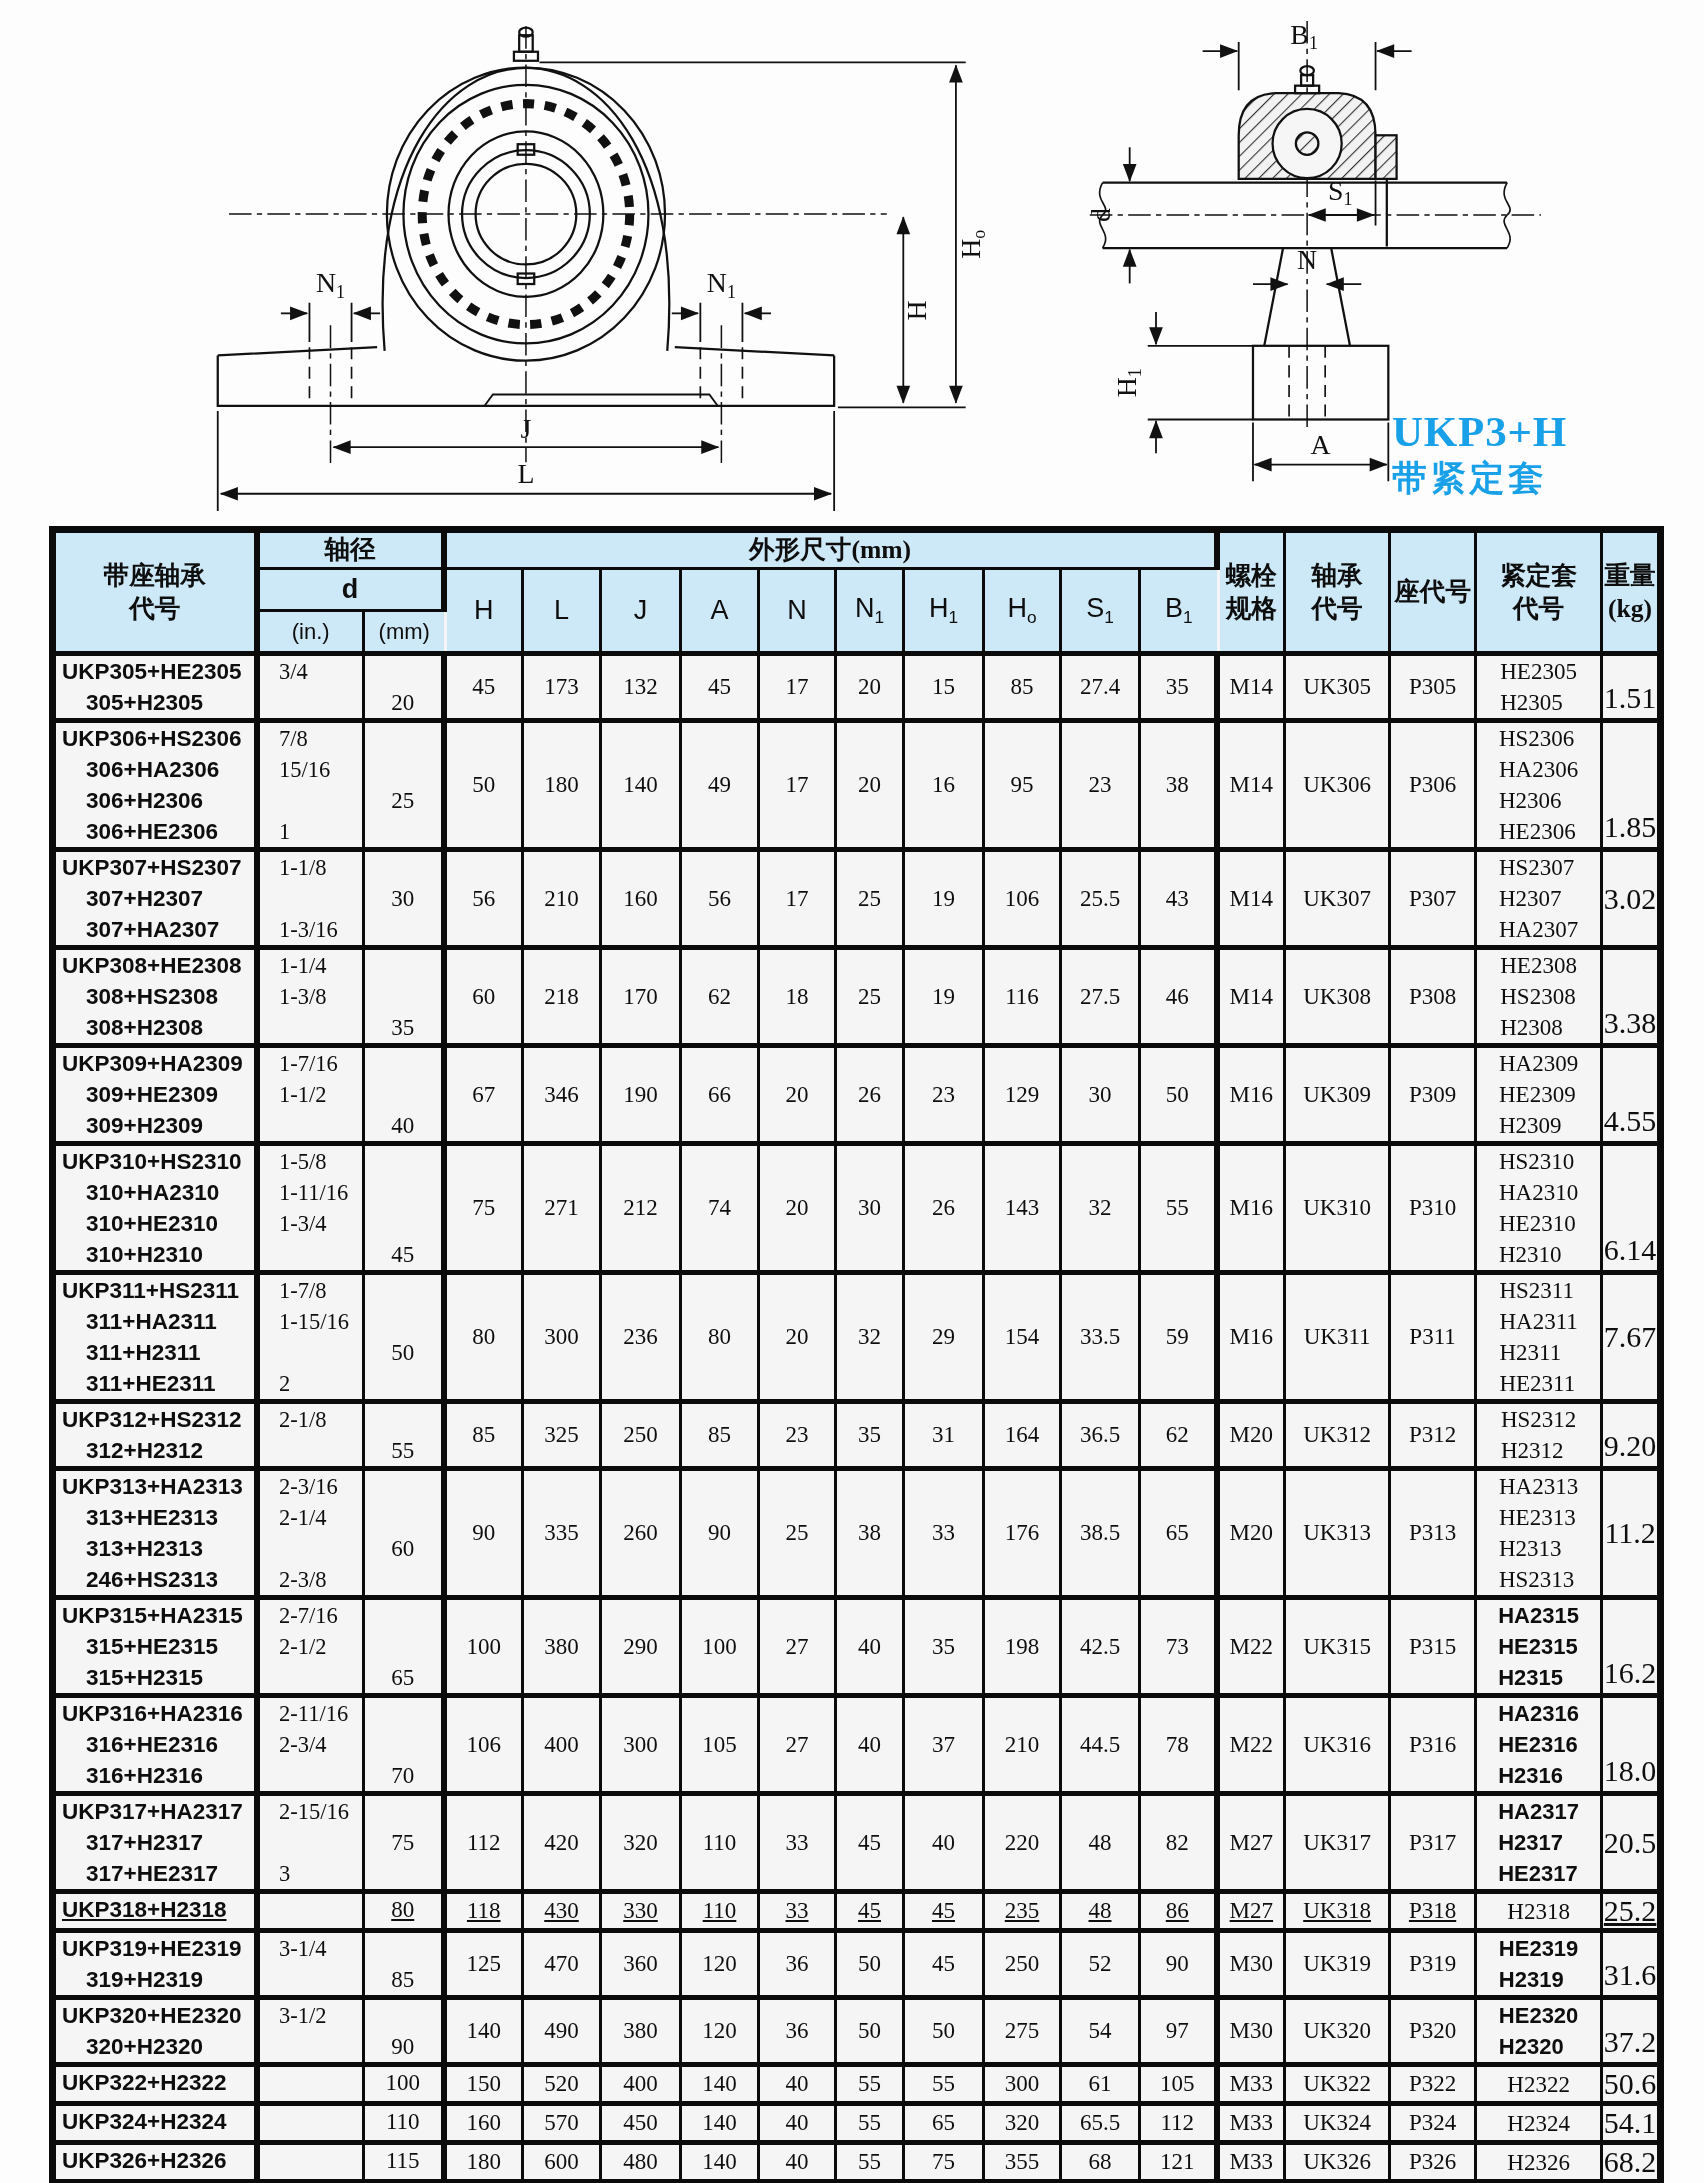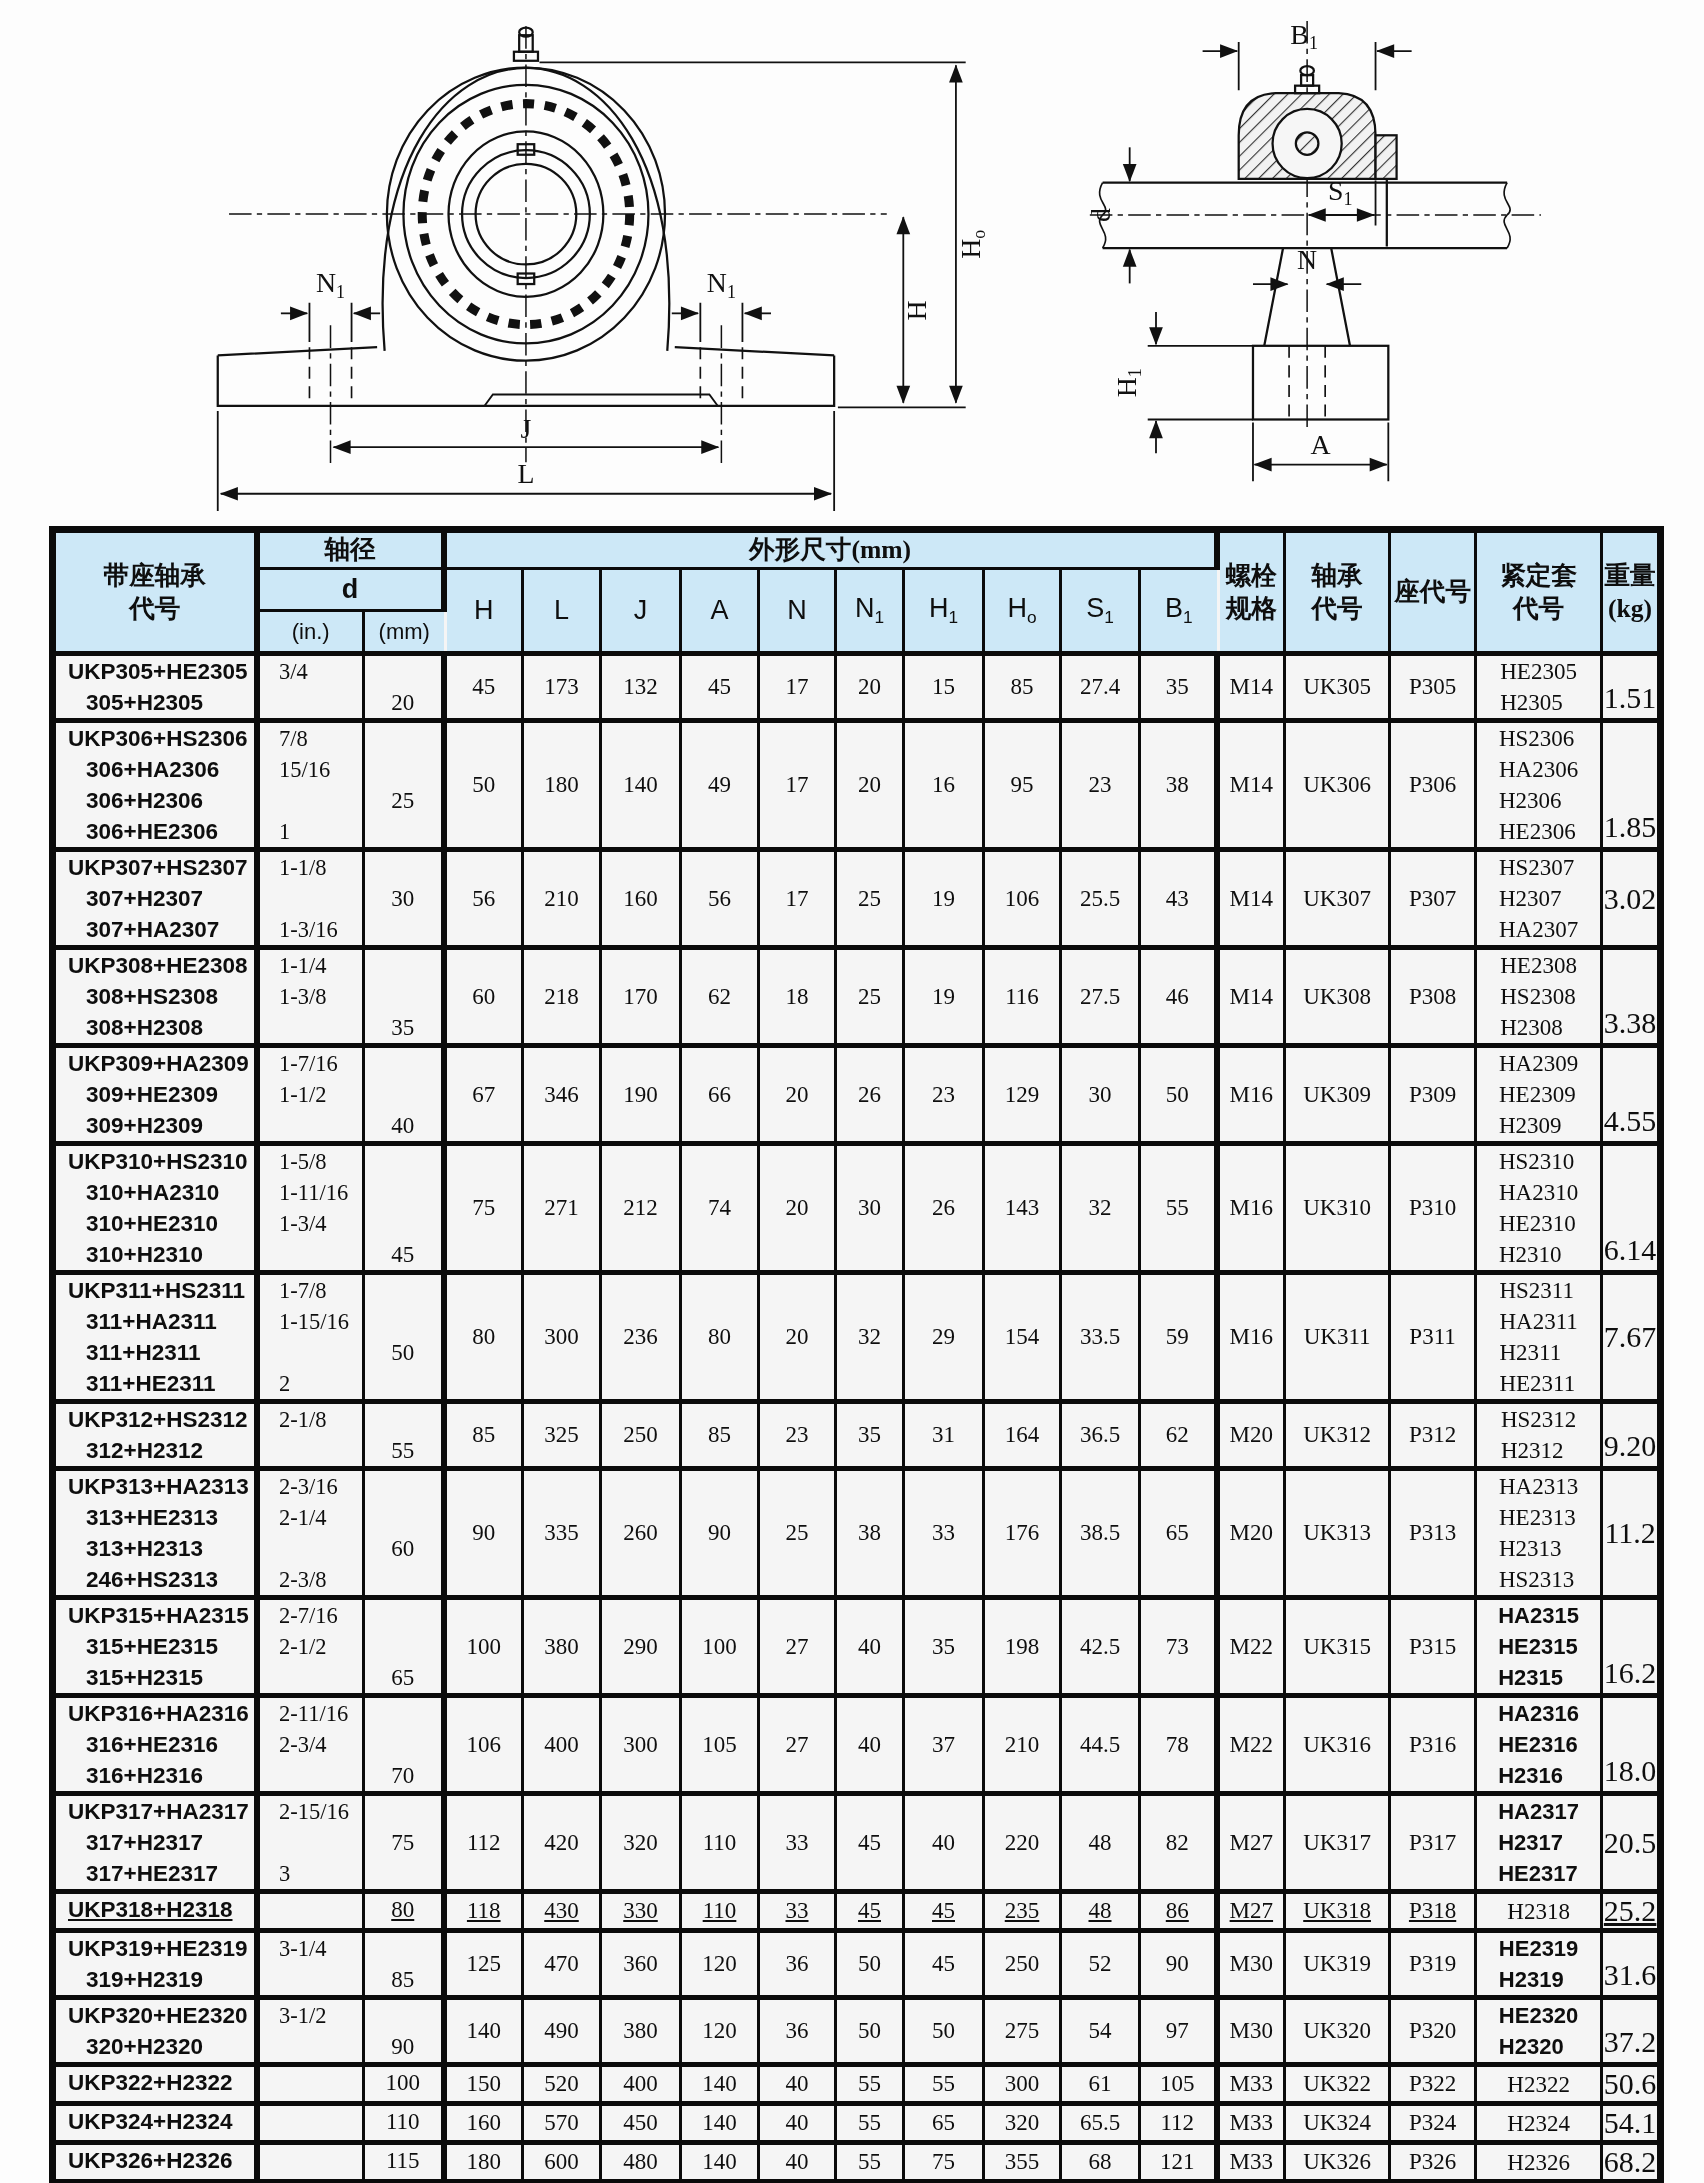--- a/index.html
+++ b/index.html
@@ -18,21 +18,21 @@
   th:last-child,td:last-child{border-right:none;}
   thead th{background:#CDE8F7;font-weight:bold;}
   .thick-r{border-right-width:6px !important;}
   .thin-b{border-bottom-width:3.8px !important;}
   .cjk{font-size:25.6px;line-height:1.3;font-weight:bold;}
   .lat{font-family:"Liberation Sans",sans-serif;font-size:27px;font-weight:normal;}
   .unit{font-family:"Liberation Sans",sans-serif;font-size:22px;font-weight:normal;}
   .subh{font-family:"Liberation Sans",sans-serif;font-size:17.3px;vertical-align:-6px;}
   .line{height:31px;line-height:31px;white-space:nowrap;}
   td.code{vertical-align:top;}
-  td.code .line{font-family:"Liberation Sans",sans-serif;font-weight:bold;font-size:22.5px;padding-left:12px;}
+  td.code .line{font-family:"Liberation Sans",sans-serif;font-weight:bold;font-size:22.5px;padding-left:6px;}
   td.code .line.cont{padding-left:30px;}
   td.inch{vertical-align:top;}
   td.inch .line{font-size:22.5px;padding-left:19.5px;}
   td.mm{vertical-align:top;}
   td.mm .line{font-size:23px;text-align:center;}
   td.dim{font-size:23px;text-align:center;vertical-align:middle;}
   td.sleeve{vertical-align:middle;text-align:center;}
   .slbox{display:inline-block;text-align:left;}
   .slbox.serif .line{font-size:23px;font-family:"Liberation Serif",serif;}
   .slbox.sans .line{font-size:22px;font-family:"Liberation Sans",sans-serif;font-weight:bold;}
@@ -137,20 +137,24 @@
       <path d="M264,590 H440" marker-start="url(#ar2)" marker-end="url(#ar2)"></path>
     </g>
     <text class="dl" x="330" y="30" text-anchor="middle"><tspan>B</tspan><tspan class="sub" dy="7">1</tspan></text>
     <text class="dl" x="378" y="238" text-anchor="middle"><tspan>S</tspan><tspan class="sub" dy="7">1</tspan></text>
     <text class="dl" transform="rotate(-90 72 258)" x="72" y="258" text-anchor="middle"><tspan>d</tspan></text>
     <text class="dl" x="334" y="330" text-anchor="middle"><tspan>N</tspan></text>
     <text class="dl" transform="rotate(-90 106 481)" x="106" y="481" text-anchor="middle"><tspan>H</tspan><tspan class="sub" dy="7">1</tspan></text>
     <text class="dl" x="352" y="576" text-anchor="middle"><tspan>A</tspan></text>
   </svg>
 
+  <div class="caption" style="color:#18A0E8">
+    <div class="l1">UKP3+H</div>
+    <div class="l2 cjk-t">带紧定套</div>
+  </div>
 
   <table class="spec">
     <colgroup>
       <col style="width:204px">
         <col style="width:107px">
         <col style="width:80px">
       <col style="width:79px">
         <col style="width:78px">
         <col style="width:80px">
         <col style="width:78px">

